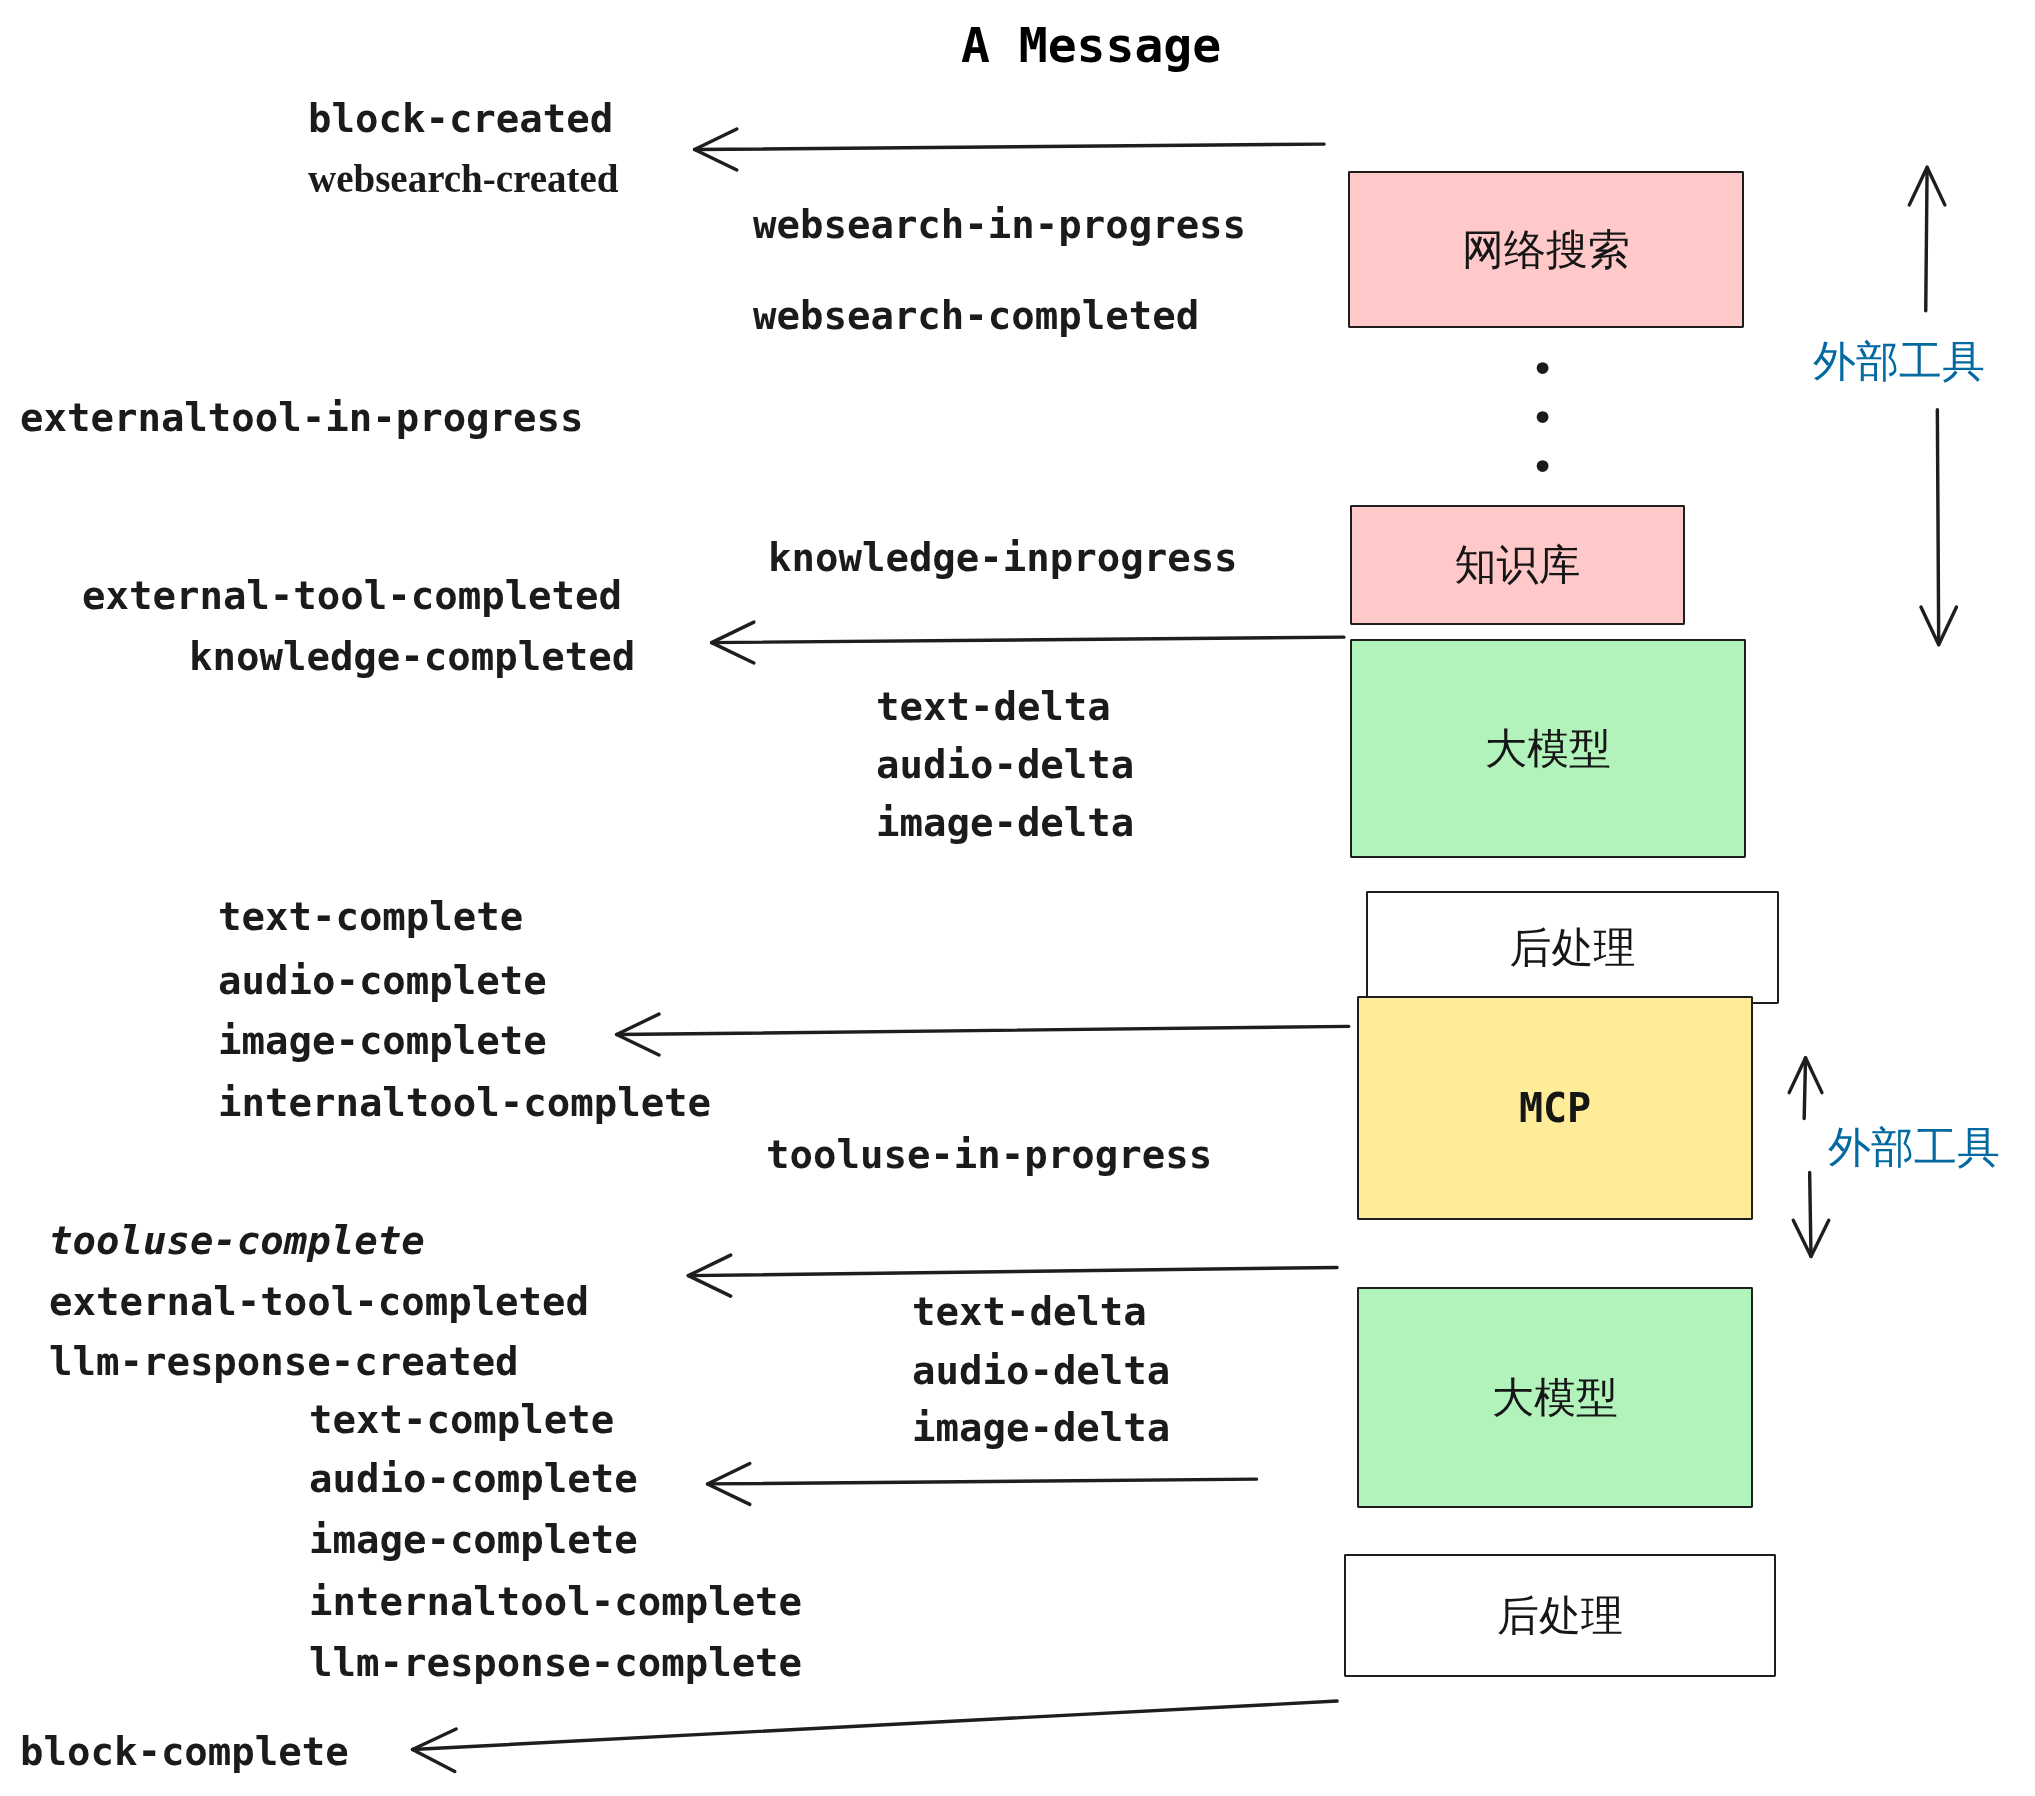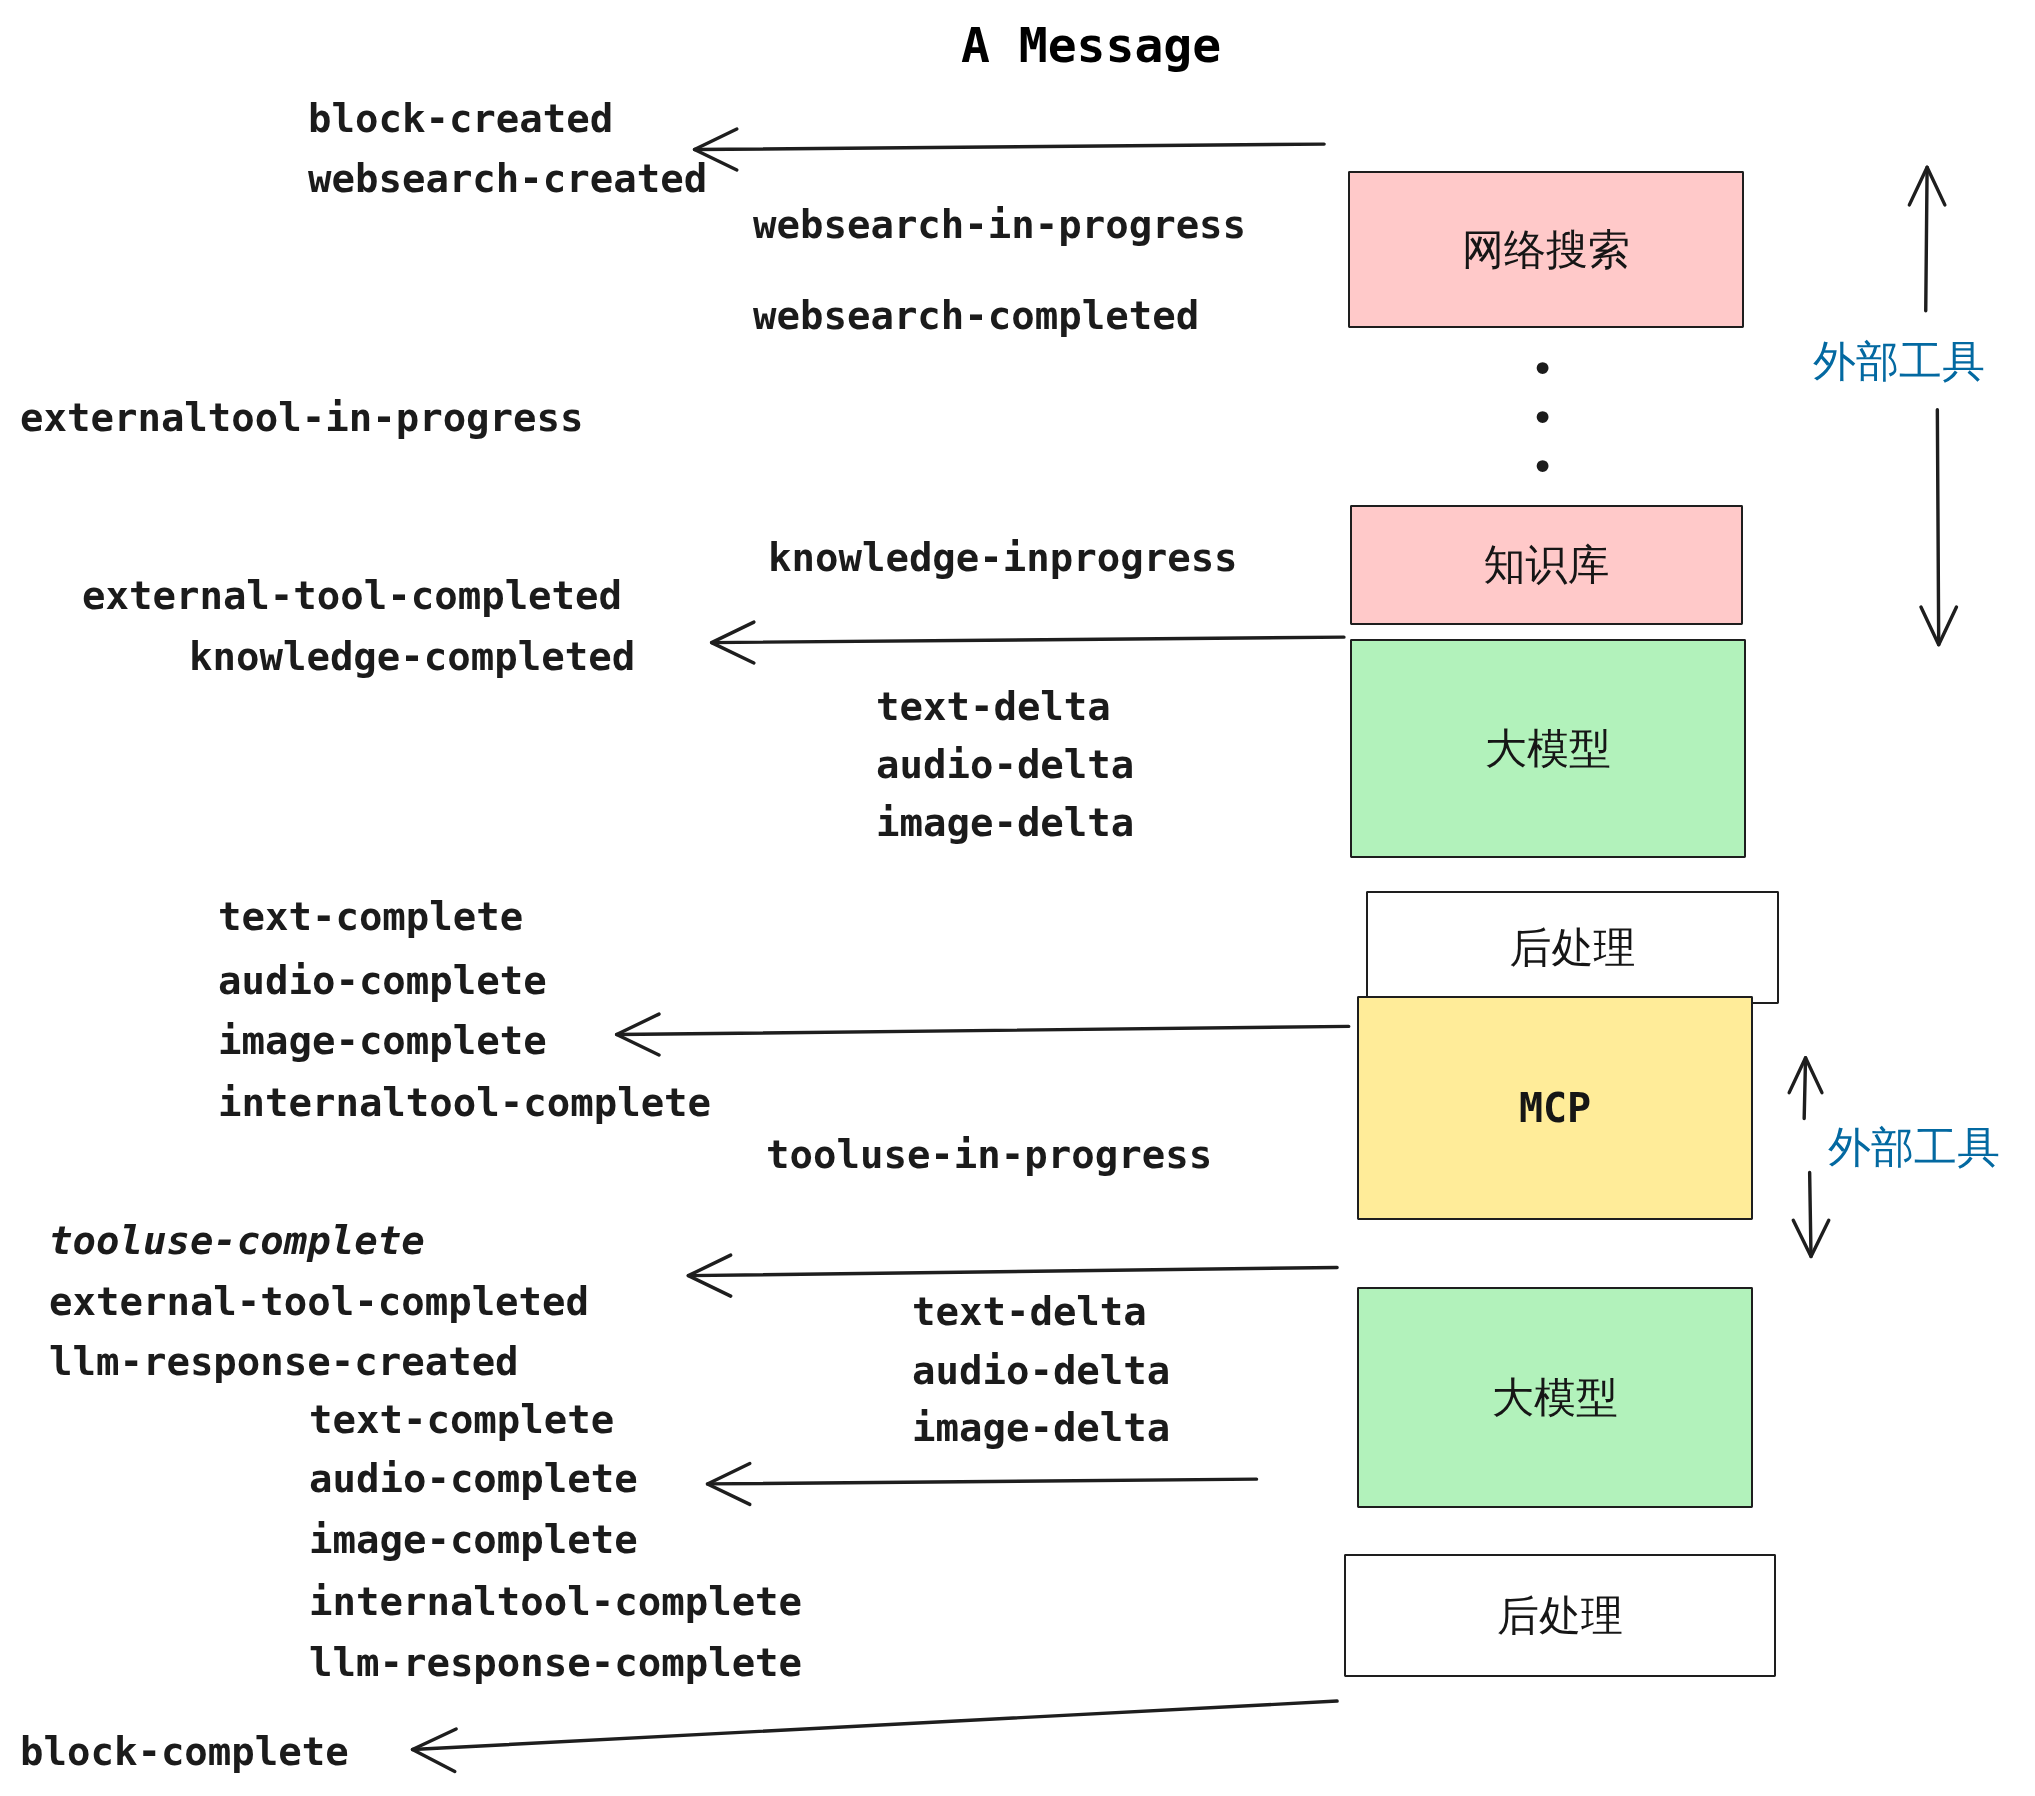--- a/index.html
+++ b/index.html
@@ -89,21 +89,21 @@
     </g>
     <g>
       <line x1="2650" y1="1717" x2="2652" y2="1840"></line>
       <path d="M2626,1787 L2652,1840 L2678,1787"></path>
     </g>
   </svg>
 
   <div class="title" style="left:961px; top:17px;">A Message</div>
 
   <div class="event" style="left:308px;  top:96px;">block-created</div>
-  <div class="event" style="left:308px;  top:156px;">websearch-created</div>
+  <div class="event" style="left:308px;  top:156px;font-family:Liberation Serif, serif;">websearch-created</div>
   <div class="event" style="left:753px; top:202px;">websearch-in-progress</div>
   <div class="event" style="left:753px; top:293px;">websearch-completed</div>
   <div class="event" style="left:20px;   top:395px;">externaltool-in-progress</div>
   <div class="event" style="left:768px; top:535px;">knowledge-inprogress</div>
   <div class="event" style="left:82px;  top:573px;">external-tool-completed</div>
   <div class="event" style="left:189px;  top:634px;">knowledge-completed</div>
   <div class="event" style="left:876px; top:684px;">text-delta</div>
   <div class="event" style="left:876px; top:742px;">audio-delta</div>
   <div class="event" style="left:876px; top:800px;">image-delta</div>
   <div class="event" style="left:218px;  top:894px;">text-complete</div>
@@ -120,21 +120,21 @@
   <div class="event" style="left:309px;  top:1579px;">internaltool-complete</div>
   <div class="event" style="left:309px;  top:1640px;">llm-response-complete</div>
   <div class="event" style="left:912px; top:1289px;">text-delta</div>
   <div class="event" style="left:912px; top:1348px;">audio-delta</div>
   <div class="event" style="left:912px; top:1405px;">image-delta</div>
   <div class="event" style="left:20px;   top:1729px;">block-complete</div>
 
   <div class="box" style="left: 1348px; top: 171px; width: 396px; height: 157px; background: rgb(255, 201, 201); align-items: center;">
     <span class="lbl">网络搜索</span>
   </div>
-  <div class="box" style="left: 1350px; top: 505px; width: 393px; height: 120px; background: rgb(255, 201, 201);">
+  <div class="box" style="left: 1350px; top: 505px; width: 335px; height: 120px; background: rgb(255, 201, 201);">
     <span class="lbl">知识库</span>
   </div>
   <div class="box" style="left: 1350px; top: 639px; width: 396px; height: 219px; background: rgb(178, 242, 187);">
     <span class="lbl">大模型</span>
   </div>
   <div class="box" style="left: 1366px; top: 891px; width: 413px; height: 113px; background: rgb(255, 255, 255);">
     <span class="lbl">后处理</span>
   </div>
   <div class="box" style="left: 1357px; top: 996px; width: 396px; height: 224px; background: rgb(255, 236, 153);">
     <span class="lbl mono">MCP</span>

